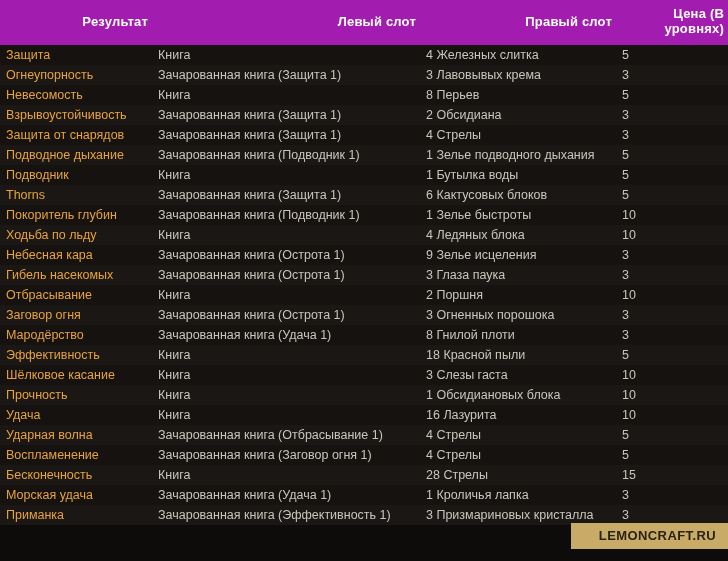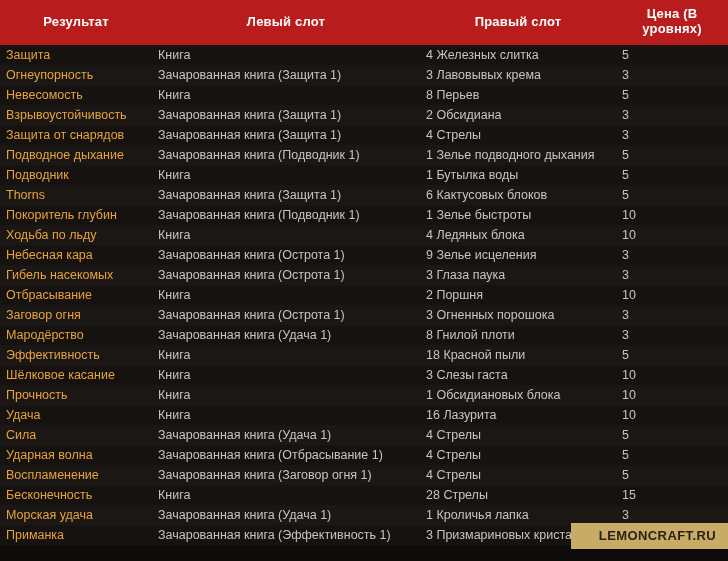--- a/index.html
+++ b/index.html
@@ -18,23 +18,23 @@
   }
   table.recipe-table {
     width: 728px;
     border-collapse: collapse;
     table-layout: fixed;
   }
   table.recipe-table thead th {
     color: #ffffff;
     font-size: 13px;
     font-weight: bold;
-    text-align: center;
+    text-align: right;
     padding: 6px 4px 9px 4px;
-    background: #b91c1c;
+    background: #a21caf;
     letter-spacing: 0.2px;
   }
   table.recipe-table tbody td {
     font-size: 12.5px;
     padding: 3px 6px;
     vertical-align: top;
     white-space: nowrap;
     overflow: hidden;
     text-overflow: ellipsis;
   }
@@ -191,26 +191,20 @@
         <td class="cell-right">1 Обсидиановых блока</td>
         <td class="cell-price">10</td>
       </tr>
       <tr>
         <td class="cell-result">Удача</td>
         <td class="cell-left">Книга</td>
         <td class="cell-right">16 Лазурита</td>
         <td class="cell-price">10</td>
       </tr>
       <tr>
-        <td class="cell-result">Сила</td>
-        <td class="cell-left">Зачарованная книга (Удача 1)</td>
-        <td class="cell-right">4 Стрелы</td>
-        <td class="cell-price">5</td>
-      </tr>
-      <tr>
         <td class="cell-result">Ударная волна</td>
         <td class="cell-left">Зачарованная книга (Отбрасывание 1)</td>
         <td class="cell-right">4 Стрелы</td>
         <td class="cell-price">5</td>
       </tr>
       <tr>
         <td class="cell-result">Воспламенение</td>
         <td class="cell-left">Зачарованная книга (Заговор огня 1)</td>
         <td class="cell-right">4 Стрелы</td>
         <td class="cell-price">5</td>

